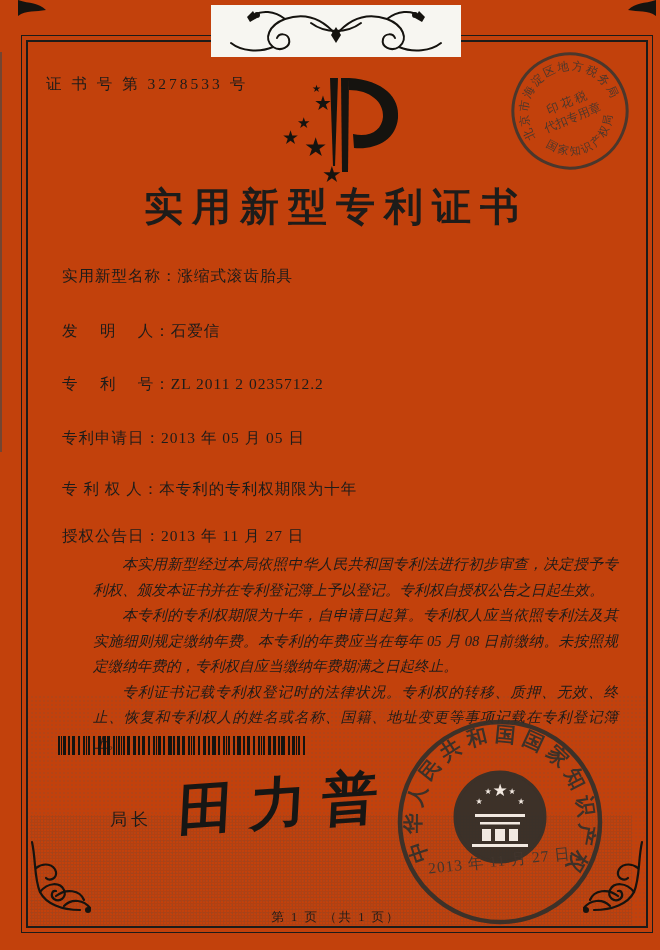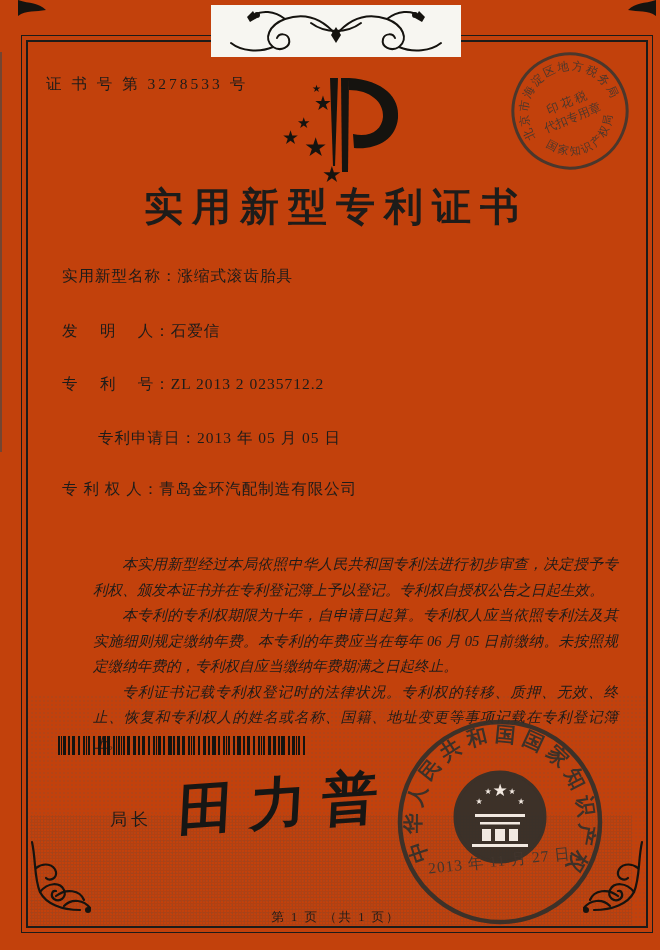--- a/index.html
+++ b/index.html
@@ -20,21 +20,21 @@
     background-image:radial-gradient(rgba(70,65,58,.3) 1px, transparent 1.2px);
     background-size:3px 3px; opacity:.45; pointer-events:none;}
   
   .cert-no{position:absolute; left:46px; top:74px; font-size:15.5px; letter-spacing:3px;}
   .logo{position:absolute; left:252px; top:70px;}
   .tax-stamp{position:absolute; left:503px; top:44px; opacity:.88;}
   .title{position:absolute; left:0; right:0; top:180px; text-align:center;
     font-size:39px; font-weight:bold; letter-spacing:9px;}
   
   .field{position:absolute; left:62px; font-size:15.5px; white-space:nowrap;}
-  .f0{top:266px;} .f1{top:321px;} .f2{top:374px;} .f3{top:428px;margin-left:36px;} .f4{top:479px;} .f5{top:526px;}
+  .f0{top:266px;} .f1{top:321px;} .f2{top:374px;} .f3{top:428px;} .f4{top:479px;} .f5{top:526px;}
   .field .lab{display:inline-block; letter-spacing:1px;}
   .field .val{letter-spacing:1px;}
   
   .body-text{position:absolute; left:56px; right:54px; top:552px; font-size:14.6px;
     line-height:25.5px; text-align:justify; font-style:italic;margin-left:37px;}
   .body-text p{margin:0; text-indent:2em;}
   
   .barcode{position:absolute; left:58px; top:736px; width:248px; height:19px;
     background-image:
       repeating-linear-gradient(90deg,#15130f 0 2px,transparent 2px 5px),
@@ -130,32 +130,35 @@
 
   <div class="title">实用新型专利证书</div>
 
   <div class="field f0">
     <span class="lab">实用新型名称：</span><span class="val">涨缩式滚齿胎具</span>
   </div>
   <div class="field f1">
     <span class="lab">发　 明　 人：</span><span class="val">石爱信</span>
   </div>
   <div class="field f2">
-    <span class="lab">专　 利　 号：</span><span class="val">ZL 2013 2 0235712.2</span>
+    <span class="lab">专　 利　 号：</span><span class="val">ZL 2011 2 0235712.2</span>
   </div>
   <div class="field f3">
     <span class="lab">专利申请日：</span><span class="val">2013 年 05 月 05 日</span>
   </div>
   <div class="field f4">
-    <span class="lab">专 利 权 人：</span><span class="val">青岛金环汽配制造有限公司</span>
+    <span class="lab">专 利 权 人：</span><span class="val">本专利的专利权期限为十年</span>
+  </div>
+  <div class="field f5">
+    <span class="lab">授权公告日：</span><span class="val">2013 年 11 月 27 日</span>
   </div>
 
   <div class="body-text">
     <p>本实用新型经过本局依照中华人民共和国专利法进行初步审查，决定授予专利权、颁发本证书并在专利登记簿上予以登记。专利权自授权公告之日起生效。</p>
-    <p>本专利的专利权期限为十年，自申请日起算。专利权人应当依照专利法及其实施细则规定缴纳年费。本专利的年费应当在每年 06 月 05 日前缴纳。未按照规定缴纳年费的，专利权自应当缴纳年费期满之日起终止。</p>
+    <p>本专利的专利权期限为十年，自申请日起算。专利权人应当依照专利法及其实施细则规定缴纳年费。本专利的年费应当在每年 05 月 08 日前缴纳。未按照规定缴纳年费的，专利权自应当缴纳年费期满之日起终止。</p>
     <p>专利证书记载专利权登记时的法律状况。专利权的转移、质押、无效、终止、恢复和专利权人的姓名或名称、国籍、地址变更等事项记载在专利登记簿上。</p>
   </div>
 
   <div class="barcode"></div>
 
   <div class="sig-title">局长</div>
   <div class="sig-name">田力普</div>
 
   <svg class="office-seal" width="216" height="226" viewBox="0 0 216 226">
     <defs>

